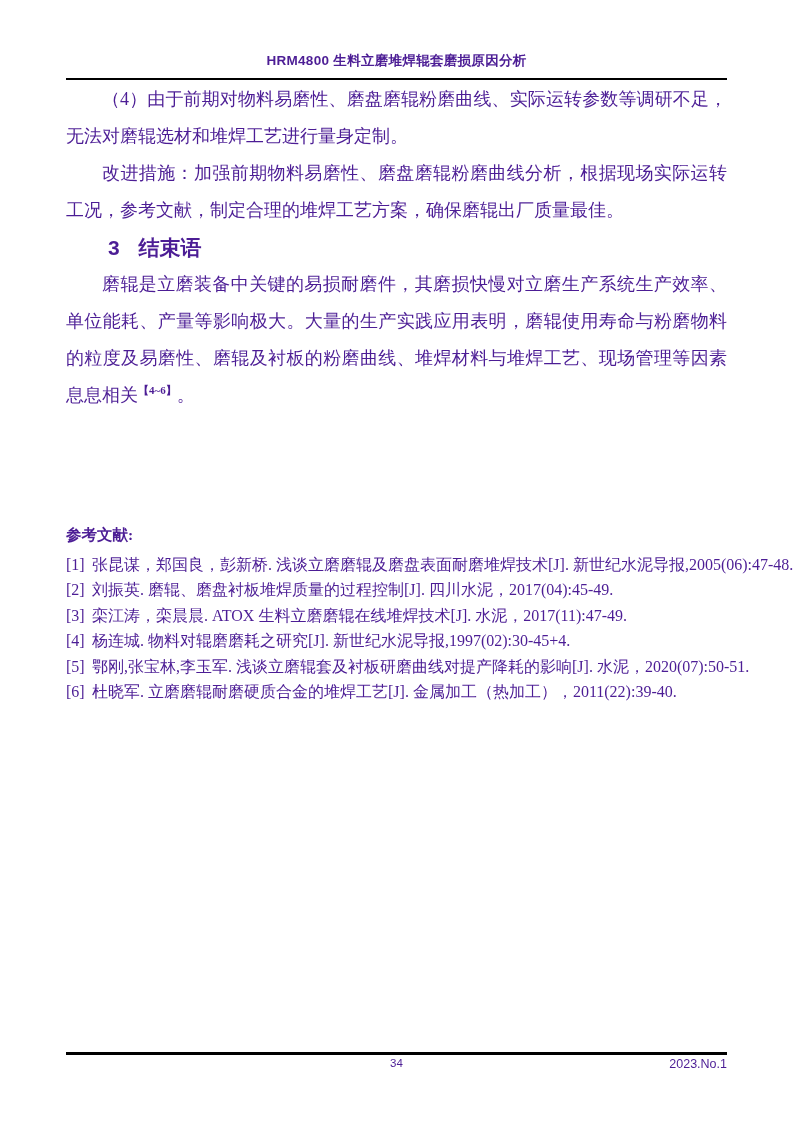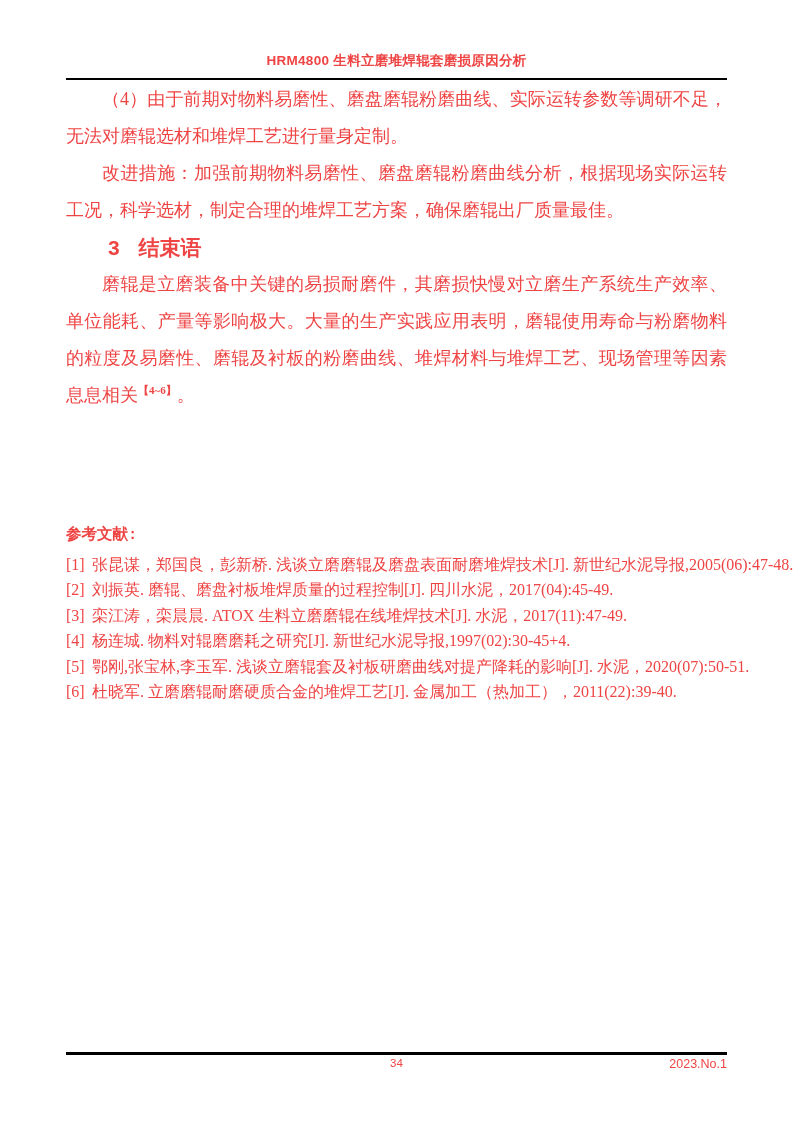--- a/index.html
+++ b/index.html
@@ -2,21 +2,21 @@
 <html><head>
 <meta charset="utf-8">
 <style>
   html, body { margin: 0; padding: 0; background: #e8e8e8; }
   .page {
     position: relative;
     width: 793px;
     height: 1122px;
     margin: 0 auto;
     background: #ffffff;
-    color: #ef4444;
+    color: #4c1d95;
     font-family: "Liberation Serif", serif;
     overflow: hidden;
   }
   
   .header-title {
     position: absolute;
     top: 52px;
     left: 66px;
     width: 661px;
     text-align: center;
@@ -62,21 +62,21 @@
     line-height: 0;
   }
   
   .references {
     position: absolute;
     top: 524px;
     left: 66px;
     width: 661px;
   }
   .ref-heading {
-    font-family: Liberation Mono, monospace;
+    font-family: Liberation Serif, serif;
     font-weight: bold;
     font-size: 15.5px;
     line-height: 22px;
     margin: 0 0 6px 0;
   }
   .ref-list { margin: 0; padding: 0; list-style: none; }
   .ref-item {
     font-size: 16px;
     line-height: 25.4px;
     white-space: nowrap;
@@ -111,21 +111,21 @@
 </head>
 <body>
 
 <div class="page">
 
   <div class="header-title">HRM4800 生料立磨堆焊辊套磨损原因分析</div>
   <div class="header-rule"></div>
 
   <div class="content">
     <p>（4）由于前期对物料易磨性、磨盘磨辊粉磨曲线、实际运转参数等调研不足，无法对磨辊选材和堆焊工艺进行量身定制。</p>
-    <p>改进措施：加强前期物料易磨性、磨盘磨辊粉磨曲线分析，根据现场实际运转工况，科学选材，制定合理的堆焊工艺方案，确保磨辊出厂质量最佳。</p>
+    <p>改进措施：加强前期物料易磨性、磨盘磨辊粉磨曲线分析，根据现场实际运转工况，参考文献，制定合理的堆焊工艺方案，确保磨辊出厂质量最佳。</p>
     <p class="section-heading"><span class="sec-num">3</span><span class="sec-title">结束语</span></p>
     <p><span>磨辊是立磨装备中关键的易损耐磨件，其磨损快慢对立磨生产系统生产效率、单位能耗、产量等影响极大。大量的生产实践应用表明，磨辊使用寿命与粉磨物料的粒度及易磨性、磨辊及衬板的粉磨曲线、堆焊材料与堆焊工艺、现场管理等因素息息相关</span><span class="citation-sup">【4~6】</span><span>。</span></p>
   </div>
 
   <div class="references">
     <p class="ref-heading">参考文献:</p>
     <ul class="ref-list">
       <li class="ref-item"><span class="ref-label">[1]</span><span>张昆谋，郑国良，彭新桥. 浅谈立磨磨辊及磨盘表面耐磨堆焊技术[J]. 新世纪水泥导报,2005(06):47-48.</span></li>
       <li class="ref-item"><span class="ref-label">[2]</span><span>刘振英. 磨辊、磨盘衬板堆焊质量的过程控制[J]. 四川水泥，2017(04):45-49.</span></li>
       <li class="ref-item"><span class="ref-label">[3]</span><span>栾江涛，栾晨晨.  ATOX 生料立磨磨辊在线堆焊技术[J]. 水泥，2017(11):47-49.</span></li>

